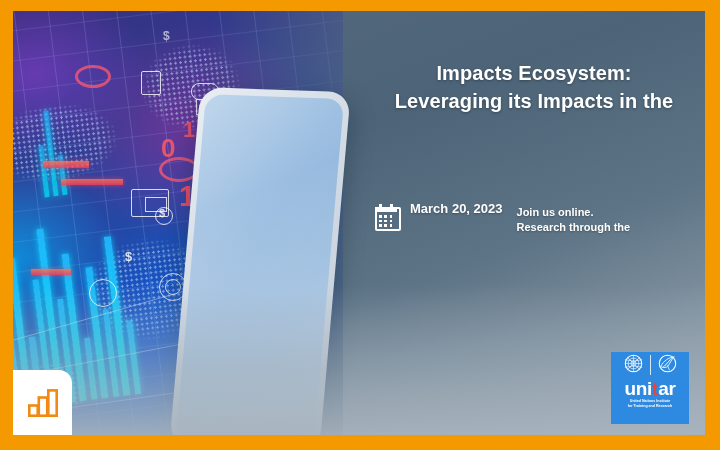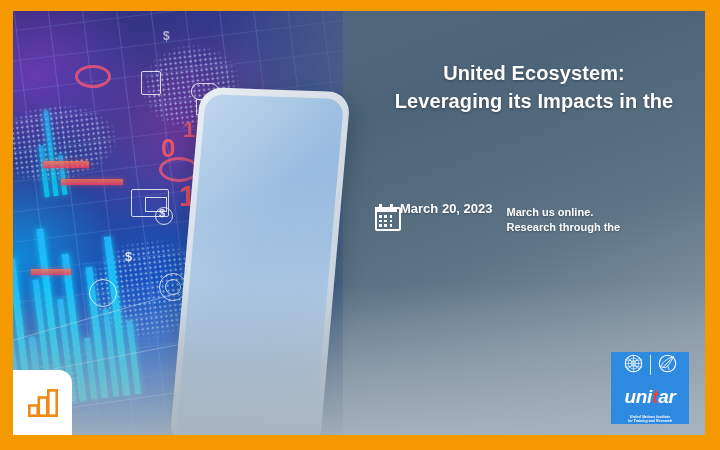--- a/index.html
+++ b/index.html
@@ -106,41 +106,41 @@
   
   .title{
     position:absolute;left:350px;top:48px;width:342px;
     text-align:center;color:#ffffff;font-weight:700;font-size:20px;line-height:28px;
     text-shadow:0 1px 3px rgba(0,0,0,.35);
     letter-spacing:.1px;
   }
 
   
   .inforow{position:absolute;left:362px;top:190px;width:330px;display:flex;gap:14px;}
-  .datebox{display:flex;align-items:flex-start;gap:3px;}
+  .datebox{display:flex;align-items:flex-start;gap:13px;}
   .cal{width:22px;height:23px;position:relative;flex:0 0 auto;margin-top:3px;}
   .cal-body{position:absolute;left:0;top:3px;width:22px;height:20px;border:2px solid #fff;border-radius:2px;}
   .cal-head{position:absolute;left:0;top:3px;width:22px;height:5px;background:#fff;}
   .cal-r1,.cal-r2{position:absolute;top:0;width:3px;height:5px;background:#fff;}
   .cal-r1{left:4px;} .cal-r2{left:15px;}
   .cal-dots{position:absolute;left:4px;top:11px;width:14px;display:grid;grid-template-columns:repeat(3,1fr);gap:2px;}
   .cal-dots i{display:block;width:2.6px;height:2.6px;background:#fff;}
   .datelines{color:#ffffff;font-weight:700;font-size:13px;line-height:16.5px;text-align:right;
              text-shadow:0 1px 2px rgba(0,0,0,.3);}
   .joinbox{color:#ffffff;font-weight:700;font-size:11px;line-height:15px;margin-top:4px;
            text-shadow:0 1px 2px rgba(0,0,0,.3);}
 
   
   .hiroshima{position:absolute;left:478px;top:340px;width:100px;text-align:center;}
   .crescent{position:relative;width:52px;height:52px;margin:0 auto;}
   .crescent svg{display:block;}
   .hiro-label{margin-top:3px;color:#23313d;font-weight:700;font-size:8.5px;letter-spacing:.1px;}
 
   .unitar{position:absolute;left:598px;top:341px;width:78px;height:72px;background:#2e8ae0;
-          display:flex;flex-direction:column;align-items:center;justify-content:space-between;gap:1px;font-style:italic;}
+          display:flex;flex-direction:column;align-items:center;justify-content:flex-start;gap:1px;}
   .un-emblems{display:flex;align-items:center;gap:5px;height:26px;}
   .un-sep{width:1px;height:20px;background:rgba(255,255,255,.8);}
   .un-word{font-size:19px;font-weight:700;color:#fff;line-height:19px;letter-spacing:-.3px;}
   .un-word .t{color:#e8453c;}
   .un-sub{font-size:3.6px;color:#fff;text-align:center;line-height:4.6px;font-weight:700;}
 
   
   .badge{
     position:absolute;left:13px;top:370px;width:59px;height:65px;
     background:#ffffff;border-top-right-radius:13px;
@@ -221,21 +221,21 @@
     </div>
 
     <div class="phone">
       <div class="phone-screen"></div>
       <div class="phone-gloss"></div>
     </div>
 
     <div class="bottomveil"></div>
 
     <div class="title">
-      <div>United Ecosystem:</div>
+      <div>Impacts Ecosystem:</div>
       <div>Leveraging its Impacts in the</div>
     </div>
 
     <div class="inforow">
 
       <div class="datebox">
         <span class="cal">
           <span class="cal-r1"></span>
             <span class="cal-r2"></span>
           <span class="cal-body"></span>
@@ -251,21 +251,21 @@
               <i></i>
               <i></i>
             </span>
         </span>
         <span class="datelines">
           <div>March 20, 2023</div>
         </span>
       </div>
 
       <div class="joinbox">
-        <div>March us online.</div>
+        <div>Join us online.</div>
         <div>Research through the</div>
       </div>
     </div>
 
 
     <div class="unitar">
       <div class="un-emblems">
         <span>
           <svg width="23" height="23" viewBox="0 0 24 24" aria-hidden="true">
             <circle cx="12" cy="12" r="8.6" fill="none" stroke="#ffffff" stroke-width="1.1"></circle>

